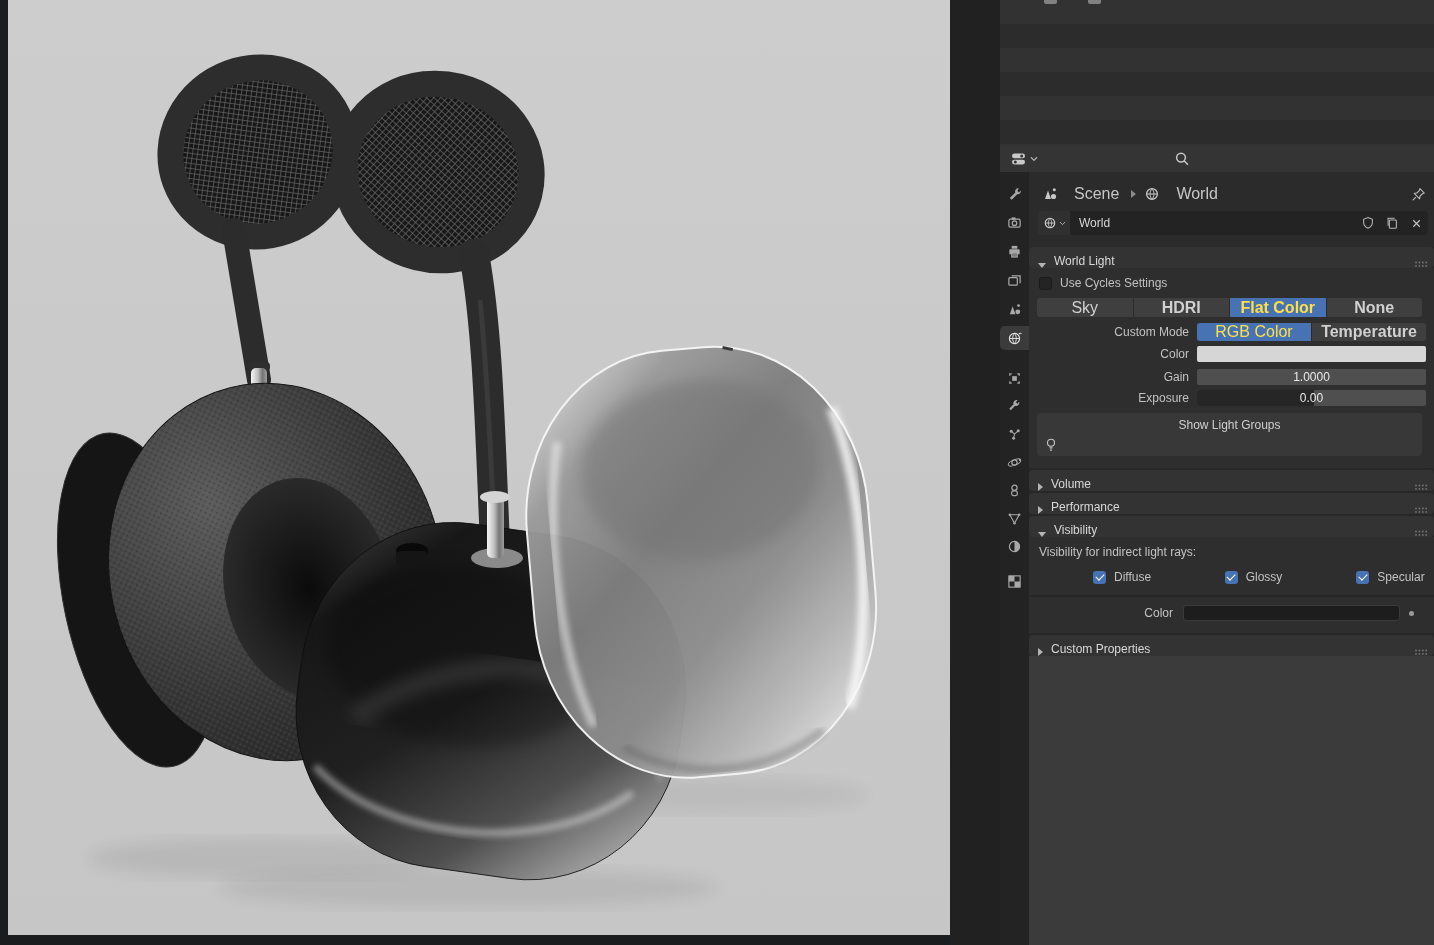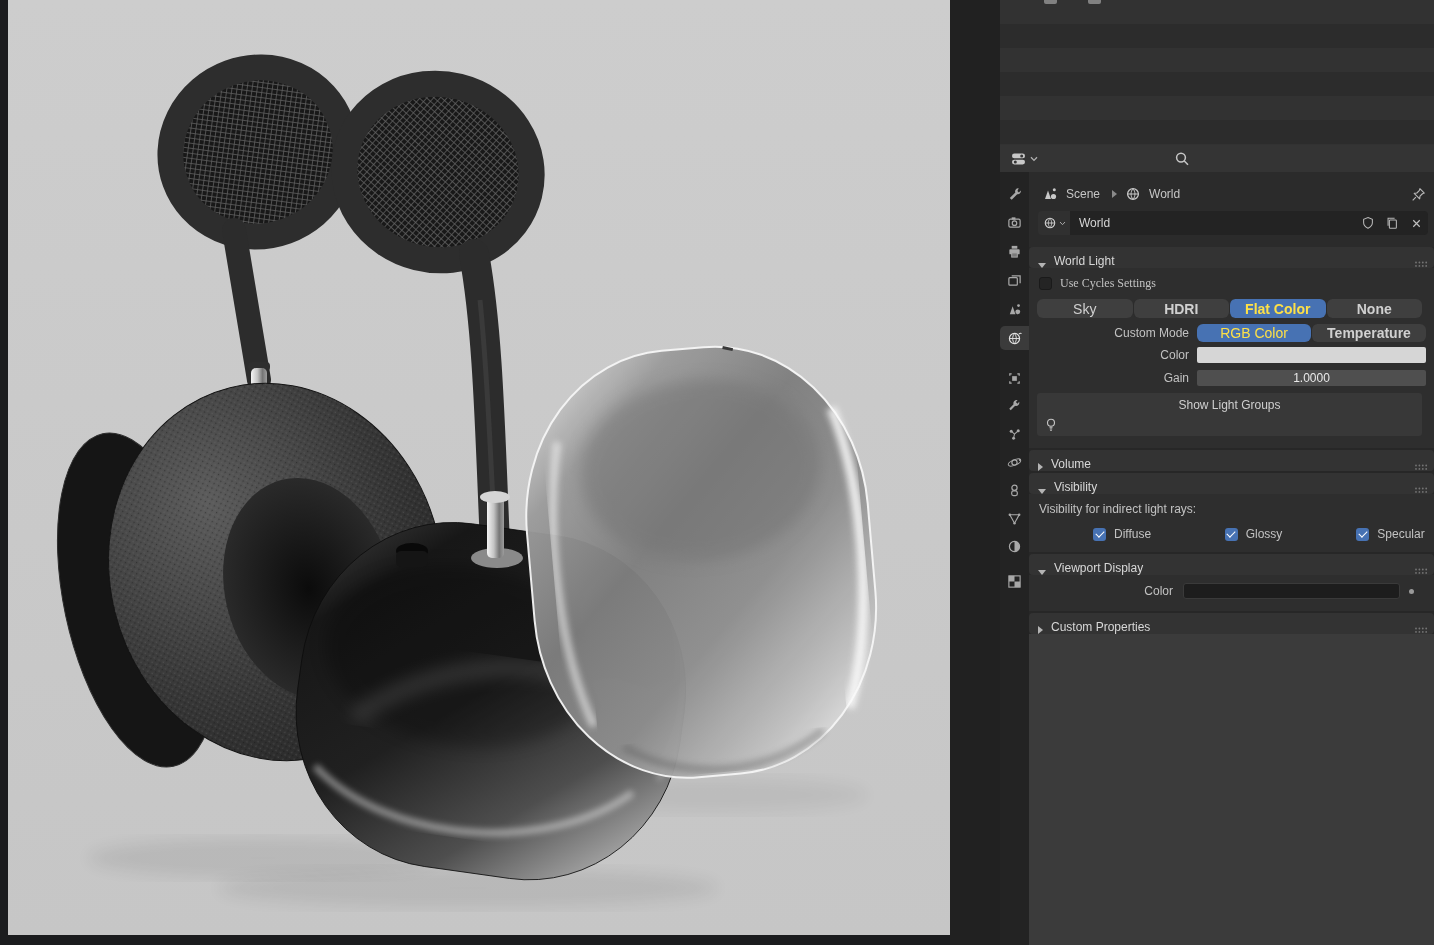--- a/index.html
+++ b/index.html
@@ -30,21 +30,21 @@
   .tabstrip { position:absolute; left:0; top:172px; width:29px; height:773px; background:#232323; }
   .tab { position:absolute; left:0; width:29px; height:24px; display:flex; align-items:center; justify-content:center; }
   .tab.active { background:#3b3b3b; border-radius:5px 0 0 5px; }
   .tab svg { opacity:.85; }
   .tab.active svg { opacity:1; }
 
   .panel-col { position:absolute; left:29px; top:172px; width:405px; height:773px; background:#3b3b3b; overflow:hidden; }
 
   .topblock { height:75px; background:#2b2b2b; padding-top:7px; }
   .breadcrumb { height:30px; display:flex; align-items:center; padding:0 8px 0 13px; }
-  .breadcrumb .txt { color:#c6c6c6; font-size:12px; margin:0 4px 0 8px; }
+  .breadcrumb .txt { color:#c6c6c6; font-size:16px; margin:0 4px 0 16px; }
   .crumb-sep { width:0; height:0; border-left:5px solid #8a8a8a; border-top:4px solid transparent; border-bottom:4px solid transparent; margin:0 8px; }
   .pin { margin-left:auto; }
 
   .idblock { display:flex; height:24px; margin:2px 6px 0 9px; border-radius:4px; overflow:hidden; }
   .id-btn { width:32px; background:#303030; display:flex; align-items:center; justify-content:center; gap:2px; }
   .id-name { flex:1; background:#232323; color:#d6d6d6; font-size:12px; display:flex; align-items:center; padding-left:9px; }
   .id-ico { width:24px; background:#232323; display:flex; align-items:center; justify-content:center; }
 
   .panels { background:#272727; }
   .panel + .panel { margin-top:2px; }
@@ -59,21 +59,21 @@
   .row { display:flex; align-items:center; margin-bottom:5px; }
   .rlabel { width:164px; text-align:right; padding-right:8px; color:#c2c2c2; font-size:12px; flex:none; }
   .rwidget { flex:1; }
 
   .checkbox { width:13px; height:13px; border-radius:3px; background:#242424; border:1px solid #1a1a1a; flex:none; }
   .checkbox.checked { border:none; display:flex; align-items:center; justify-content:center; }
   .checkbox.checked::after { content:""; width:7px; height:4px; border-left:1.5px solid #fff; border-bottom:1.5px solid #fff; transform:rotate(-45deg) translate(1px,-1px); }
   .cb-label { color:#c2c2c2; font-size:12px; margin-left:8px; }
 
   .seg-row { display:flex; margin:1px 6px 6px 4px; border-radius:3px; overflow:hidden; }
-  .seg { flex:1; height:19px; background:#3f3f3f; color:#d0d0d0; font-size:14px; display:flex; align-items:center; justify-content:center;border-radius:6px; }
+  .seg { flex:1; height:19px; background:#3f3f3f; color:#d0d0d0; font-size:16px; display:flex; align-items:center; justify-content:center; }
   .seg + .seg { border-left:1px solid #2b2b2b;font-weight:bold; }
   .seg.active { color:#fde047; }
 
   .seg-row.inline { margin:0; flex:1; }
   .seg-row.inline .seg { height:18px; }
 
   .swatch { height:16px; border-radius:2px; }
   .slider { position:relative; height:16px; border-radius:2px; background:#4f4f4f; overflow:hidden; }
   .slider .fill { position:absolute; left:0; top:0; bottom:0; background:#262626; }
   .slider .val { position:absolute; inset:0; display:flex; align-items:center; justify-content:center; color:#e9e9e9; font-size:12px; }
@@ -398,21 +398,21 @@
                   <circle cx="12.2" cy="2.5" r=".9"></circle>
                   <circle cx="2" cy="5.9" r=".9"></circle>
                   <circle cx="5.4" cy="5.9" r=".9"></circle>
                   <circle cx="8.8" cy="5.9" r=".9"></circle>
                   <circle cx="12.2" cy="5.9" r=".9"></circle>
                 </g>
               </svg>
           </div>
           <div class="p-content">
 
-            <div class="row" style="margin-left:6px; margin-bottom:8px;font-family:Liberation Serif, serif;">
+            <div class="row" style="margin-left:6px; margin-bottom:8px;">
               <span class="checkbox"></span>
               <span class="cb-label">Use Cycles Settings</span>
             </div>
 
             <div class="seg-row">
               <div class="seg">Sky</div>
               <div class="seg">HDRI</div>
               <div class="seg active" style="background: rgb(71, 114, 179);">Flat Color</div>
               <div class="seg">None</div>
             </div>
@@ -436,20 +436,29 @@
 
             <div class="row" style="margin-top:7px">
               <span class="rlabel">Gain</span>
               <div class="rwidget" style="margin-right:2px">
                 <div class="slider">
                   <span class="val">1.0000</span>
                 </div>
               </div>
             </div>
 
+            <div class="row">
+              <span class="rlabel">Exposure</span>
+              <div class="rwidget" style="margin-right:2px">
+                <div class="slider">
+                  <span class="fill" style="width:51%"></span>
+                  <span class="val">0.00</span>
+                </div>
+              </div>
+            </div>
 
             <div class="lg-box">
               <div class="lg-btn">Show Light Groups</div>
               <div class="lg-list">
                 <svg class="icon" width="14" height="15" viewBox="0 0 16 16">
                     <circle cx="8" cy="6" r="4" stroke="#c4c4c4" stroke-width="1.3" fill="none"></circle>
                     <path d="M6.3 11.2 h3.4 M6.6 13 h2.8 M6.9 14.6 h2.2" stroke="#c4c4c4" stroke-width="1.1"></path>
                   </svg>
               </div>
             </div>
@@ -468,20 +477,38 @@
                   <circle cx="12.2" cy="2.5" r=".9"></circle>
                   <circle cx="2" cy="5.9" r=".9"></circle>
                   <circle cx="5.4" cy="5.9" r=".9"></circle>
                   <circle cx="8.8" cy="5.9" r=".9"></circle>
                   <circle cx="12.2" cy="5.9" r=".9"></circle>
                 </g>
               </svg>
           </div>
         </div>
 
+        <div class="panel">
+          <div class="p-head">
+            <span class="caret-right"></span>
+            <span class="title">Performance</span>
+            <svg class="icon grip" width="14" height="8" viewBox="0 0 14 8">
+                <g fill="#858585">
+                  <circle cx="2" cy="2.5" r=".9"></circle>
+                  <circle cx="5.4" cy="2.5" r=".9"></circle>
+                  <circle cx="8.8" cy="2.5" r=".9"></circle>
+                  <circle cx="12.2" cy="2.5" r=".9"></circle>
+                  <circle cx="2" cy="5.9" r=".9"></circle>
+                  <circle cx="5.4" cy="5.9" r=".9"></circle>
+                  <circle cx="8.8" cy="5.9" r=".9"></circle>
+                  <circle cx="12.2" cy="5.9" r=".9"></circle>
+                </g>
+              </svg>
+          </div>
+        </div>
 
         <div class="panel">
           <div class="p-head">
             <span class="caret-down"></span>
             <span class="title">Visibility</span>
             <svg class="icon grip" width="14" height="8" viewBox="0 0 14 8">
                 <g fill="#858585">
                   <circle cx="2" cy="2.5" r=".9"></circle>
                   <circle cx="5.4" cy="2.5" r=".9"></circle>
                   <circle cx="8.8" cy="2.5" r=".9"></circle>
@@ -506,36 +533,20 @@
               </div>
               <div class="vis-item">
                 <span class="checkbox checked" style="background: rgb(71, 114, 179);"></span>
                 <span class="cb-label">Specular</span>
               </div>
             </div>
           </div>
         </div>
 
         <div class="panel">
-          <div class="p-head">
-            <span class="caret-down"></span>
-            <span class="title">Viewport Display</span>
-            <svg class="icon grip" width="14" height="8" viewBox="0 0 14 8">
-                <g fill="#858585">
-                  <circle cx="2" cy="2.5" r=".9"></circle>
-                  <circle cx="5.4" cy="2.5" r=".9"></circle>
-                  <circle cx="8.8" cy="2.5" r=".9"></circle>
-                  <circle cx="12.2" cy="2.5" r=".9"></circle>
-                  <circle cx="2" cy="5.9" r=".9"></circle>
-                  <circle cx="5.4" cy="5.9" r=".9"></circle>
-                  <circle cx="8.8" cy="5.9" r=".9"></circle>
-                  <circle cx="12.2" cy="5.9" r=".9"></circle>
-                </g>
-              </svg>
-          </div>
           <div class="p-content">
             <div class="vd-row">
               <span class="vd-label">Color</span>
               <div class="vd-field" style="background: rgb(29, 29, 29);"></div>
               <div class="vd-dot-wrap">
                   <span class="vd-dot"></span>
                 </div>
             </div>
           </div>
         </div>

